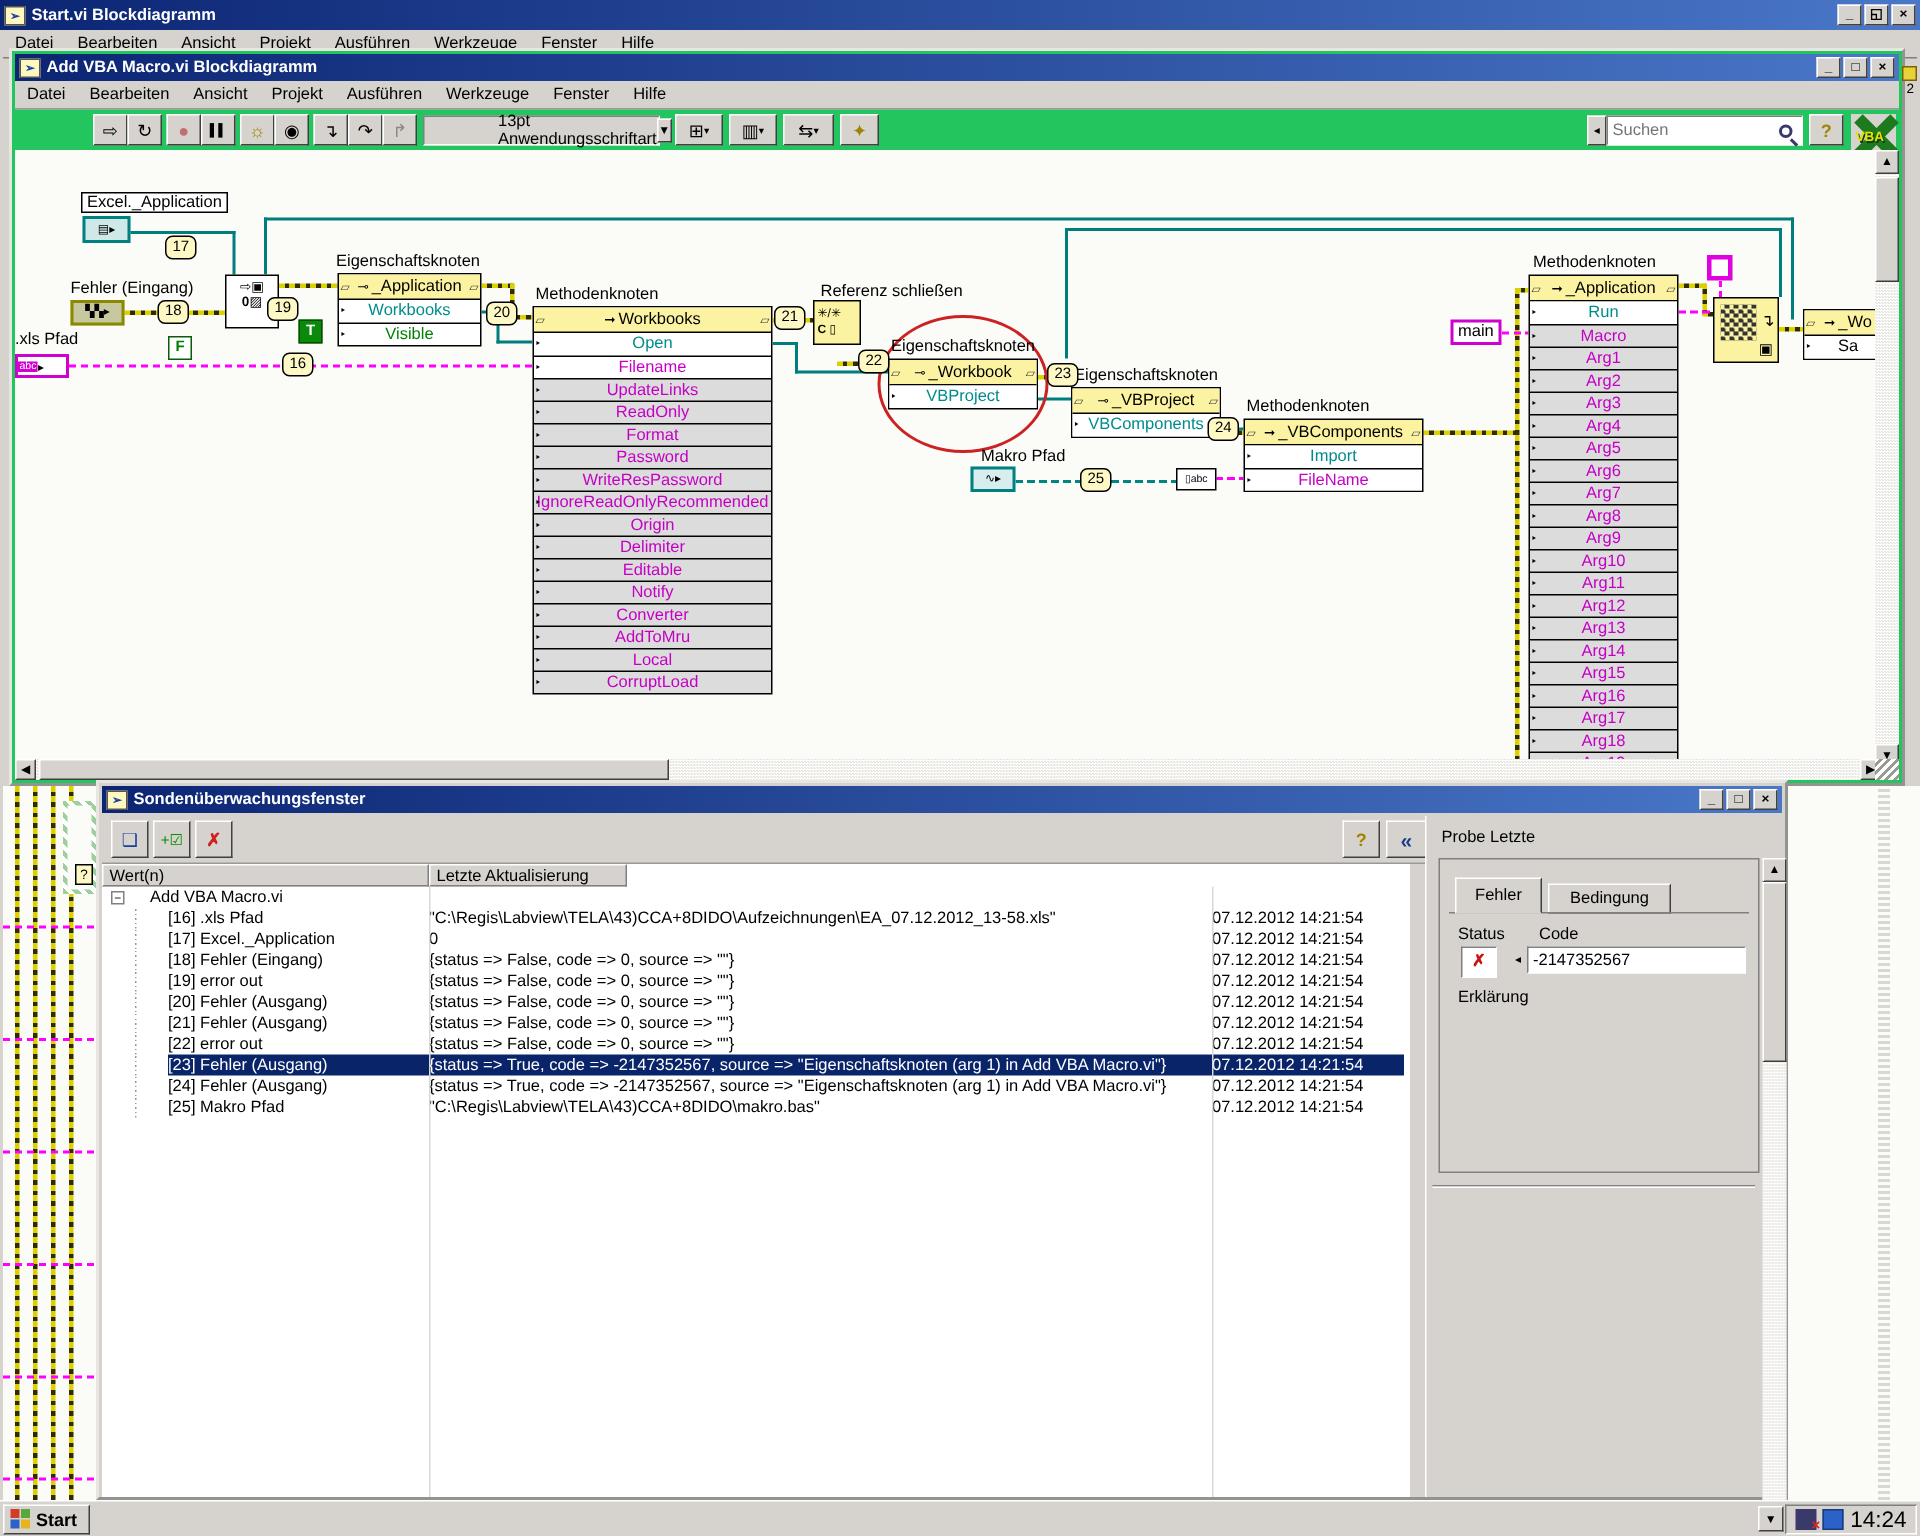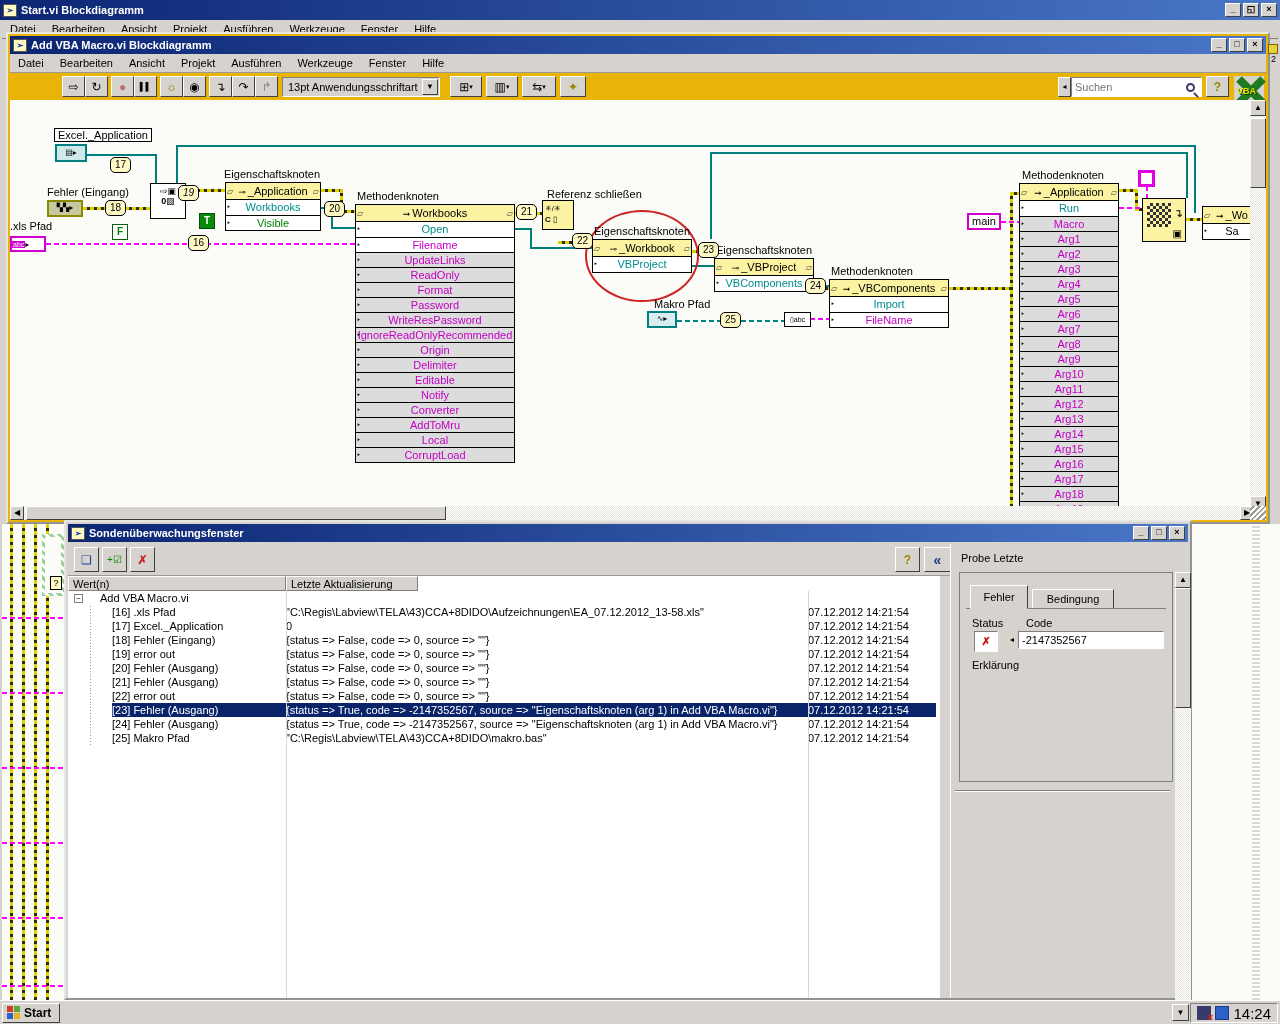--- a/index.html
+++ b/index.html
@@ -143,21 +143,21 @@
   </div>
 
   <div class="abs" style="left:1192px;top:524px;width:88px;height:476px;background:#fbfbf8;overflow:hidden;">
     <div class="abs" style="left:60px;top:0;width:8px;height:476px;background:repeating-linear-gradient(0deg,#d8d8d2 0 2px,#fbfbf8 2px 4px);"></div>
   </div>
   <div class="abs" style="left:1268px;top:44px;width:11px;height:26px;z-index:12;">
     <div style="width:10px;height:10px;background:#e8d23c;border:1px solid #806000;"></div>
     <div style="text-align:center;font-size:9px;">2</div>
   </div>
 
-  <div class="abs outset2" style="left:6px;top:32px;width:1264px;height:492px;background:#eab308;z-index:10;">
+  <div class="abs outset2" style="left:6px;top:32px;width:1264px;height:492px;background:#22c55e;z-index:10;">
     <div class="abs titlebar" style="left:2px;top:2px;right:2px;height:18px;">
       <span class="appicon"></span>
       <span>Add VBA Macro.vi Blockdiagramm</span>
       <span class="winbtns">
         <span class="wbtn">_</span>
         <span class="wbtn">□</span>
         <span class="wbtn">×</span>
       </span>
     </div>
     <div class="abs menubar" style="left:2px;top:20px;right:2px;height:19px;border-bottom:1px solid #9a9a94;">
@@ -174,21 +174,21 @@
     <div class="abs" style="left:2px;top:39px;right:2px;height:27px;">
       <div class="tbtn abs" style="left:52px;top:3px;">⇨</div>
       <div class="tbtn abs" style="left:75px;top:3px;">↻</div>
       <div class="tbtn abs" style="left:101px;top:3px;color:#c07070;">●</div>
       <div class="tbtn abs" style="left:124px;top:3px;font-size:8px;">▌▌</div>
       <div class="tbtn abs" style="left:150px;top:3px;color:#a08400;">☼</div>
       <div class="tbtn abs" style="left:173px;top:3px;">◉</div>
       <div class="tbtn abs" style="left:199px;top:3px;">↴</div>
       <div class="tbtn abs" style="left:222px;top:3px;">↷</div>
       <div class="tbtn abs dis" style="left:245px;top:3px;">↱</div>
-      <div class="abs sunken" style="left:272px;top:4px;width:158px;height:20px;background:#d6d3ce;display:flex;align-items:center;">
+      <div class="abs sunken" style="left:272px;top:4px;width:158px;height:20px;background:#d6d3ce;display:flex;align-items:center;padding-left:44px;">
         <span style="padding-left:5px;">13pt Anwendungsschriftart</span>
         <span class="sbtn" style="margin-left:auto;width:16px;height:16px;line-height:14px;margin-right:1px;">▼</span>
       </div>
       <div class="tbtn abs" style="left:440px;top:3px;width:32px;">⊞<span style="font-size:7px;">▾</span></div>
       <div class="tbtn abs" style="left:476px;top:3px;width:32px;">▥<span style="font-size:7px;">▾</span></div>
       <div class="tbtn abs" style="left:512px;top:3px;width:34px;">⇆<span style="font-size:7px;">▾</span></div>
       <div class="tbtn abs" style="left:550px;top:3px;width:26px;color:#a08400;">✦</div>
       <div class="abs" style="left:1048px;top:4px;width:144px;height:20px;display:flex;">
         <span class="sbtn" style="width:13px;height:20px;line-height:18px;">◂</span>
         <span class="sunken" style="flex:1;display:flex;align-items:center;">
@@ -369,21 +369,21 @@
       <div class="lvnode" style="left:1192px;top:106px;width:60px;">
         <div class="nhead"><span class="hglyph">➞</span><span>_Wo</span></div>
         <div>
             <div class="nrow c-black bg-white">Sa</div>
           </div>
       </div>
 
       <div class="probe" style="left:178px;top:135px;">16</div>
       <div class="probe" style="left:100px;top:57px;">17</div>
       <div class="probe" style="left:95px;top:100px;">18</div>
-      <div class="probe" style="left:168px;top:85px;font-style:italic;">19</div>
+      <div class="probe" style="left:168px;top:98px;">19</div>
       <div class="probe" style="left:314px;top:101px;">20</div>
       <div class="probe" style="left:506px;top:104px;">21</div>
       <div class="probe" style="left:562px;top:133px;">22</div>
       <div class="probe" style="left:688px;top:142px;">23</div>
       <div class="probe" style="left:795px;top:178px;">24</div>
       <div class="probe" style="left:710px;top:212px;">25</div>
     </div>
 
     <div class="abs sb" style="right:2px;top:66px;width:16px;height:412px;">
       <div class="sbtn abs" style="left:0;top:0;width:16px;height:16px;line-height:14px;">▲</div>

